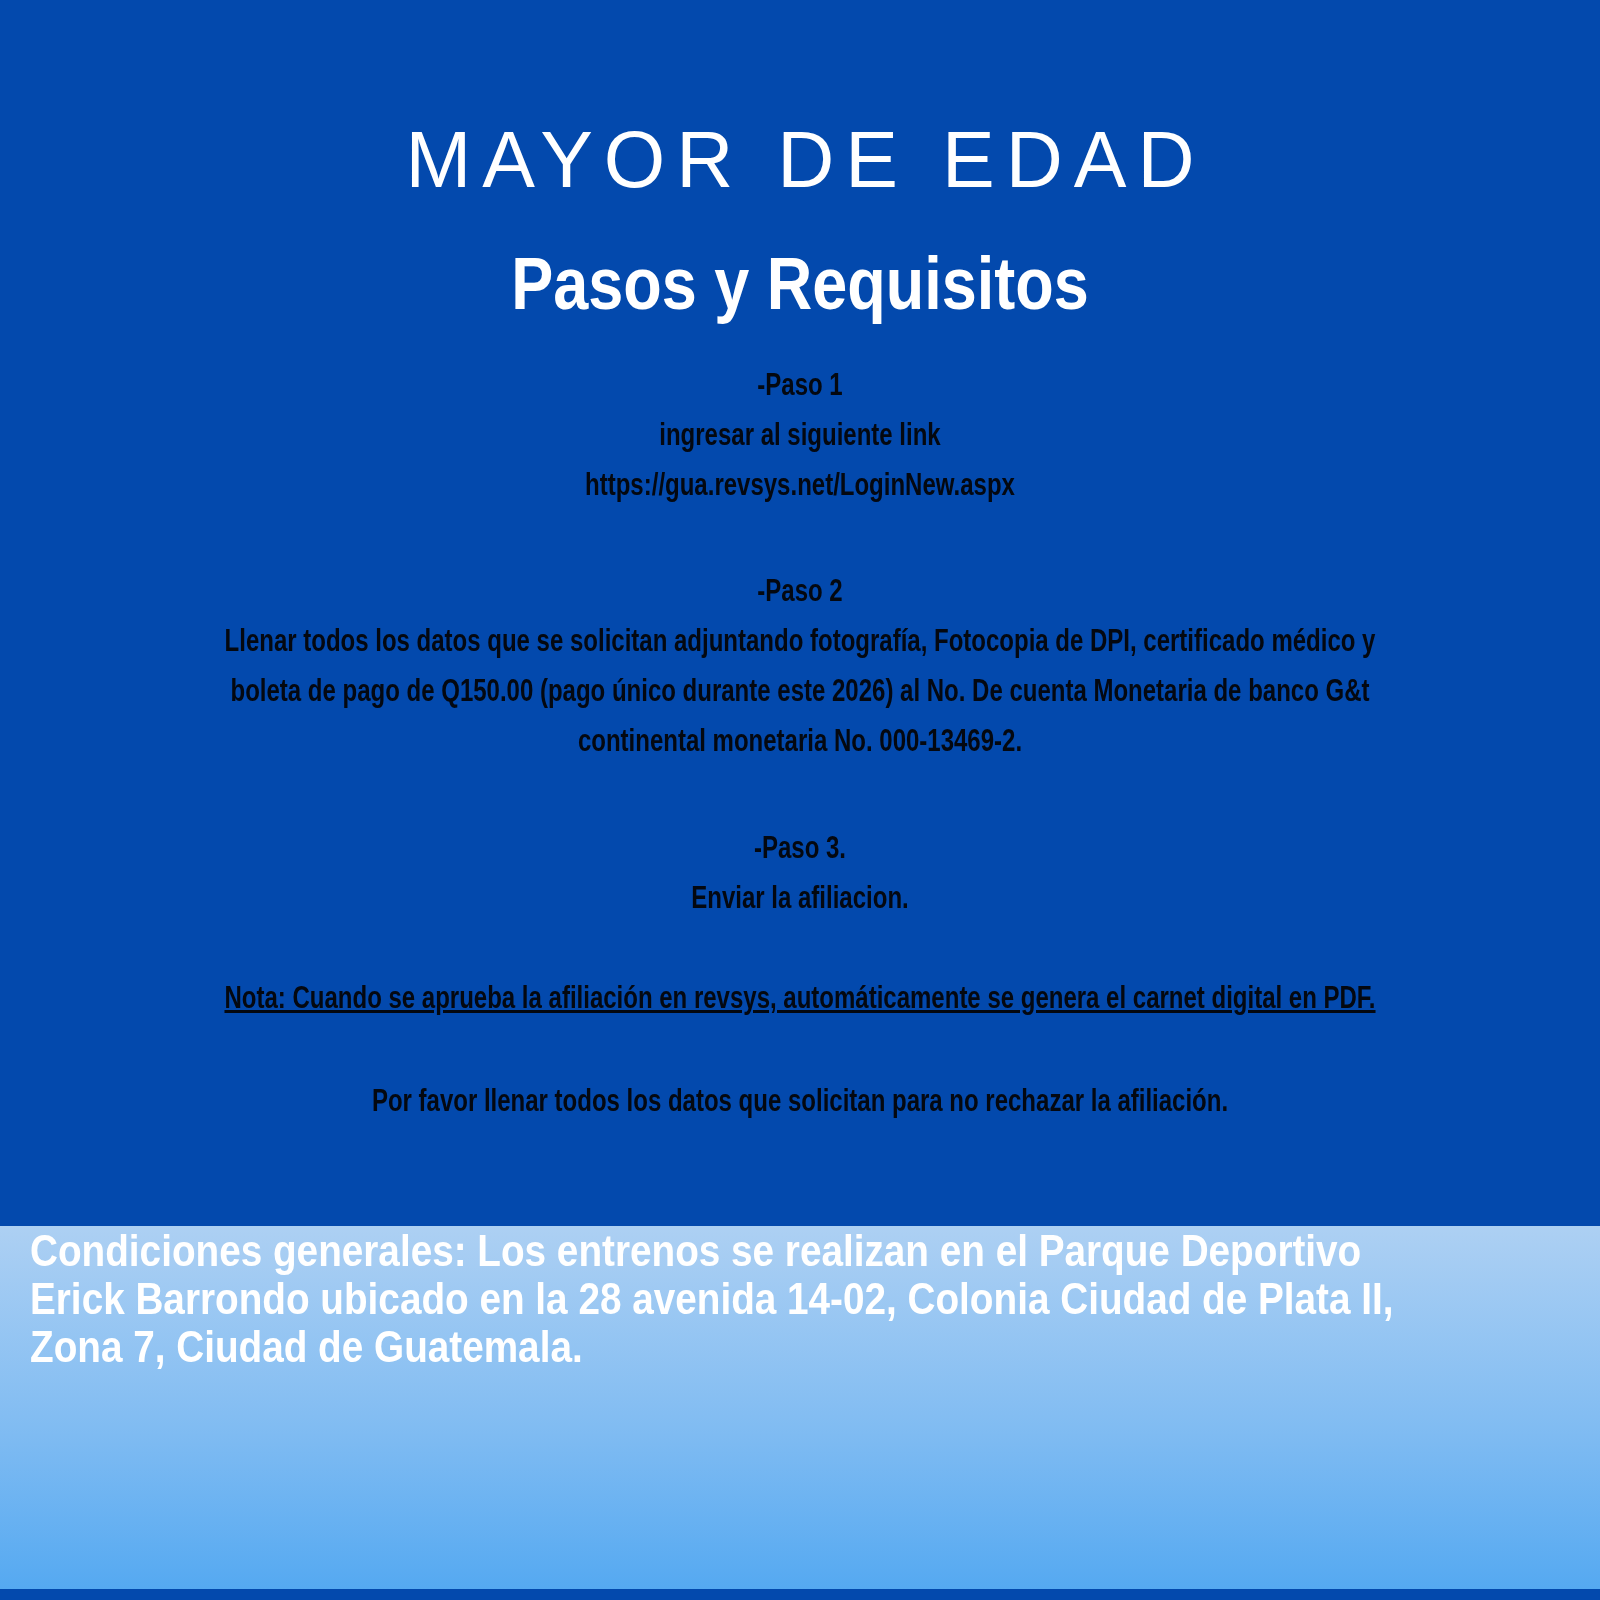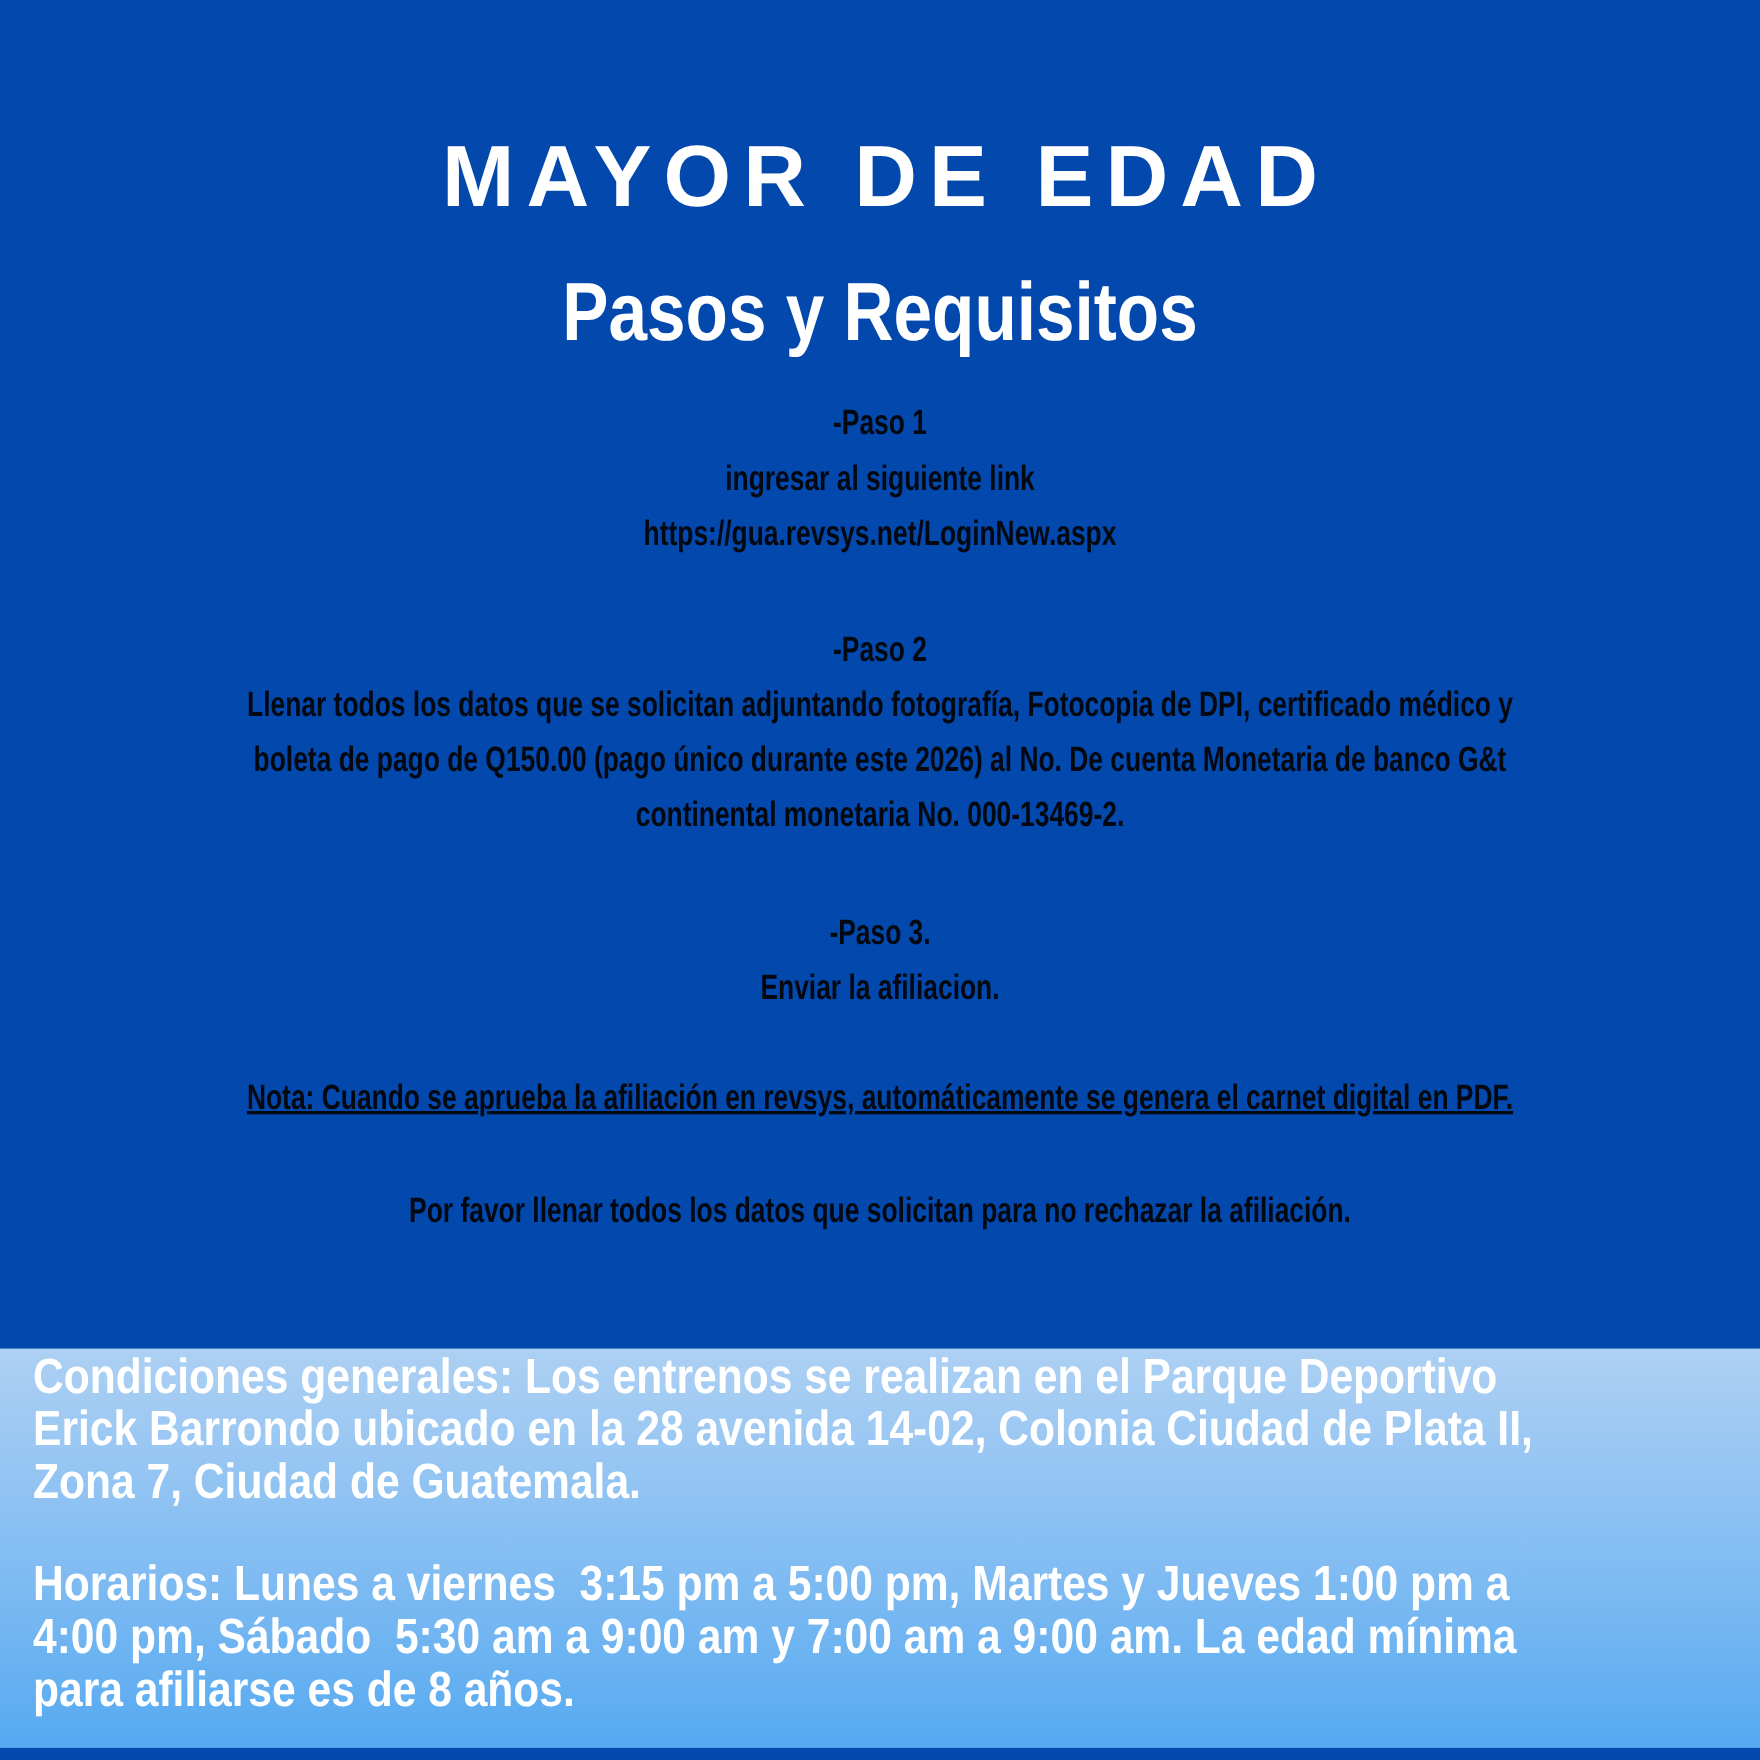--- a/index.html
+++ b/index.html
@@ -17,21 +17,21 @@
   
   .title {
     position: absolute;
     top: 62px;
     left: 0;
     width: 1600px;
     text-align: center;
     color: #ffffff;
     font-size: 79px;
     line-height: 90px;
-    font-weight: bold;
+    font-weight: normal;
     letter-spacing: 11px;
     text-indent: 11px;
     white-space: pre;
   }
   .subtitle {
     position: absolute;
     top: 178px;
     left: 0;
     width: 1600px;
     text-align: center;
@@ -121,18 +121,13 @@
 <section id="porfavor" class="block">
   <div class="bline">Por favor llenar todos los datos que solicitan para no rechazar la afiliación.</div>
 </section>
 
 <footer class="footer">
   <div id="conditions" class="footer-block">
     <div class="fline">Condiciones generales: Los entrenos se realizan en el Parque Deportivo</div>
     <div class="fline">Erick Barrondo ubicado en la 28 avenida 14-02, Colonia Ciudad de Plata II,</div>
     <div class="fline">Zona 7, Ciudad de Guatemala.</div>
   </div>
-  <div id="horarios" class="footer-block">
-    <div class="fline">Horarios: Lunes a viernes  3:15 pm a 5:00 pm, Martes y Jueves 1:00 pm a</div>
-    <div class="fline">4:00 pm, Sábado  5:30 am a 9:00 am y 7:00 am a 9:00 am. La edad mínima</div>
-    <div class="fline">para afiliarse es de 8 años.</div>
-  </div>
 </footer>
 
 </body></html>

